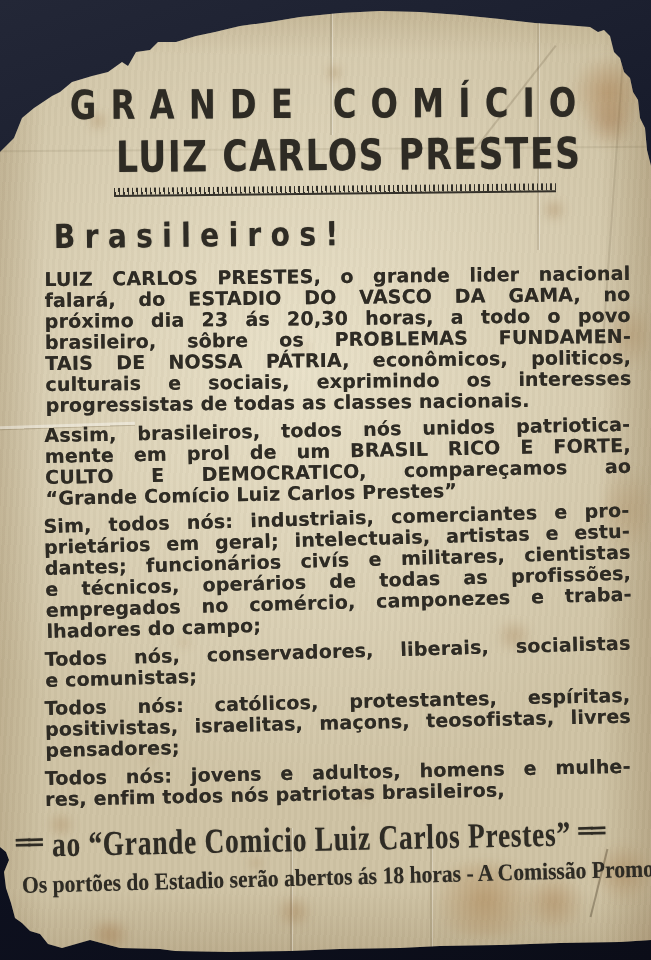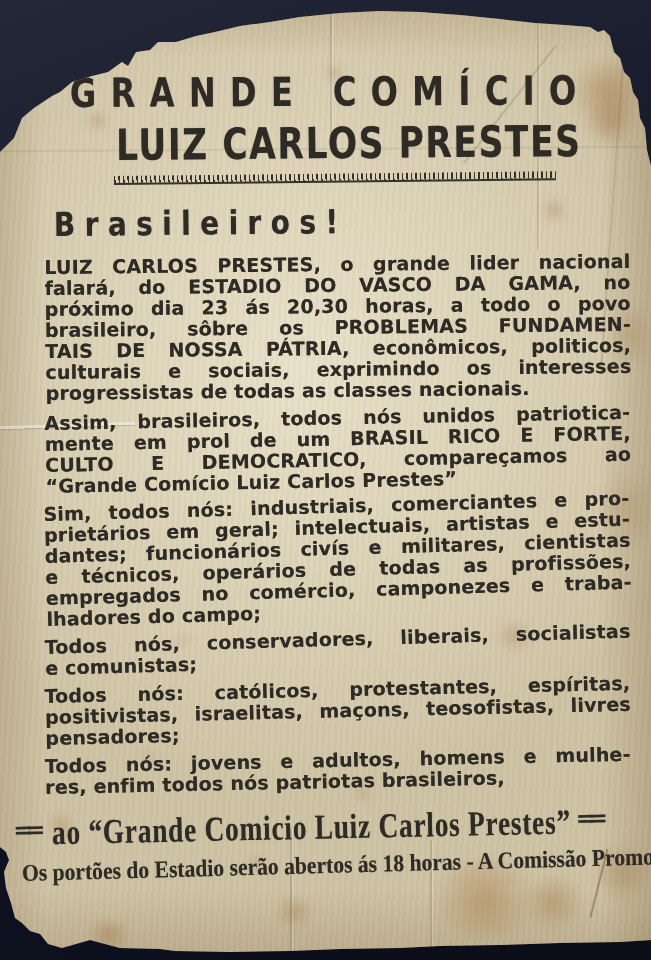--- a/index.html
+++ b/index.html
@@ -14,21 +14,21 @@
     background-color:#cfc3a4;
     background-image:
       repeating-linear-gradient(93deg, rgba(0,0,0,0.02) 0 3px, rgba(255,255,255,0.025) 3px 6px),
       linear-gradient(90deg, rgba(140,115,80,0.25) 0px, rgba(140,115,80,0) 45px, rgba(140,115,80,0) 600px, rgba(130,105,70,0.3) 100%),
       linear-gradient(0deg, rgba(130,105,70,0.28) 0px, rgba(130,105,70,0) 70px),
       linear-gradient(180deg, rgba(150,125,85,0.3) 0px, rgba(150,125,85,0) 55px),
       radial-gradient(85% 60% at 46% 38%, rgba(255,250,232,0.55) 0%, rgba(255,250,232,0) 75%);
   }
   .stain{position:absolute; border-radius:50%; filter:blur(5px); pointer-events:none;}
   .crease{position:absolute; pointer-events:none;}
-  .content{position:absolute; left:0; top:4px; width:651px; color:#2e2b24;}
+  .content{position:absolute; left:0; top:16px; width:651px; color:#2e2b24;}
   .t1{
     margin:66px 0 0 70px; font-size:40px; font-weight:bold; letter-spacing:18px;
     transform:rotate(-0.3deg) scaleX(0.8); transform-origin:left center; white-space:nowrap;
     text-shadow:0 0 1px rgba(46,43,36,0.55);
   }
   .t2{
     margin:4px 0 0 116px; font-size:43px; font-weight:bold; letter-spacing:2px;
     transform:rotate(-0.5deg) scaleX(0.8); transform-origin:left center; white-space:nowrap;
     text-shadow:0 0 1px rgba(46,43,36,0.55);
   }

